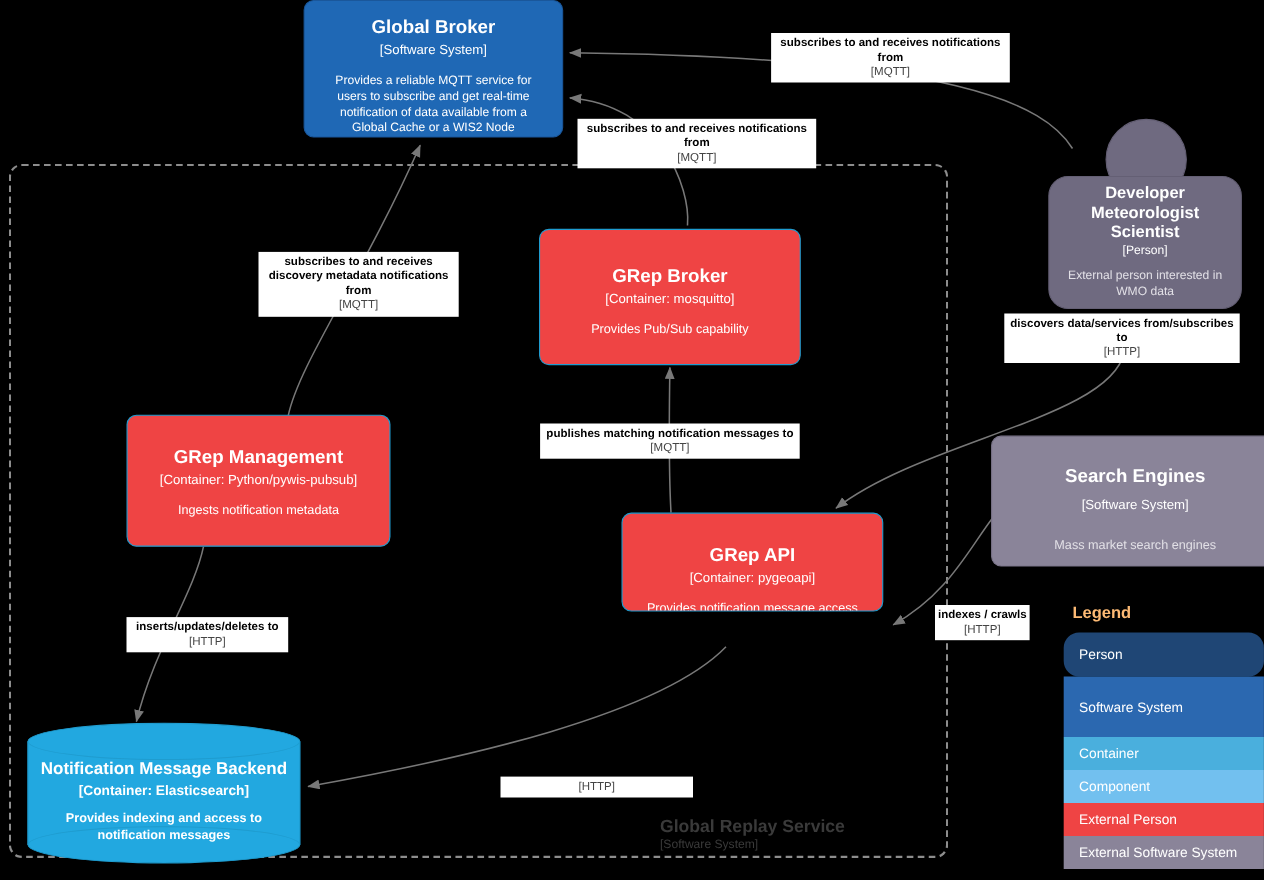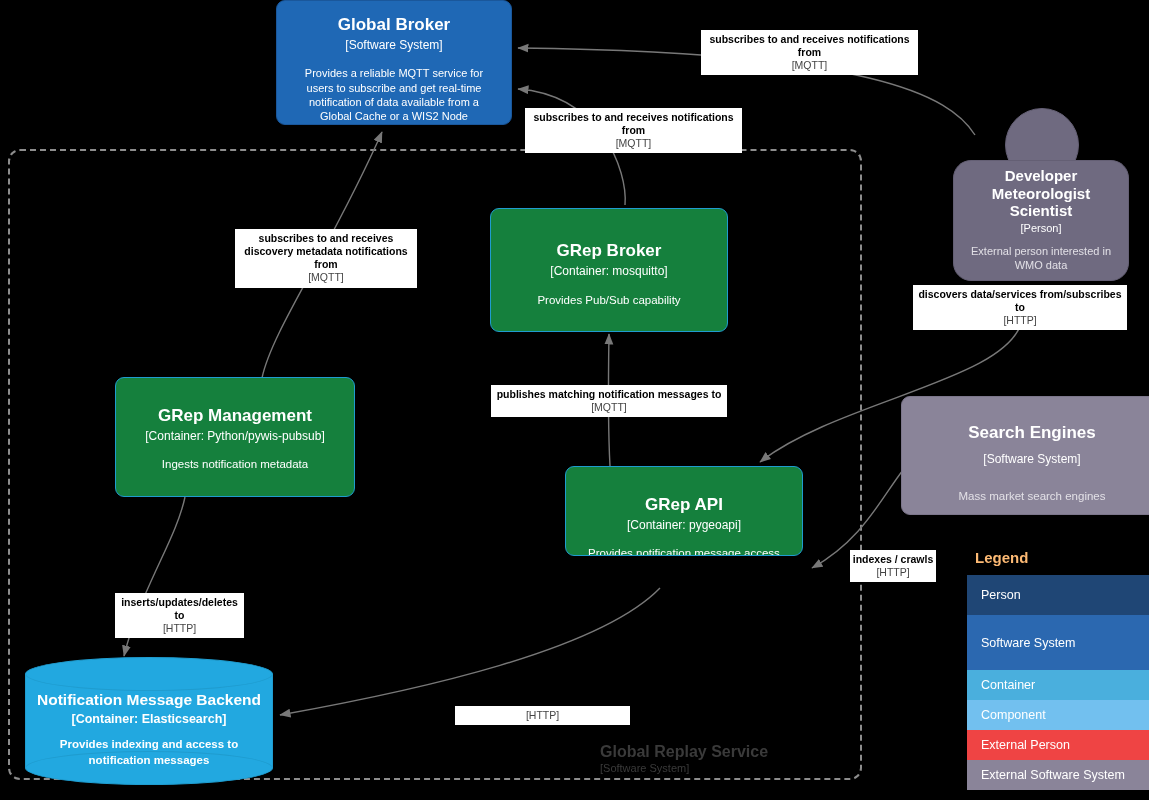--- a/index.html
+++ b/index.html
@@ -9,21 +9,21 @@
   svg.edges{position:absolute;left:0;top:0;width:1149px;height:800px;pointer-events:none;}
 
   .node{position:absolute;box-sizing:border-box;border-radius:9px;
         display:flex;flex-direction:column;align-items:center;justify-content:flex-start;
         text-align:center;color:#fff;overflow:hidden;}
   .node .nm{font-weight:bold;line-height:1.18;}
   .node .tp{line-height:1.2;}
   .node .ds{line-height:1.28;}
 
   .sys{background:#1f68b5;border:1px solid #1a579b;}
-  .cont{background:#15803d;border:1px solid #1f9ccf;}
+  .cont{background:#ef4444;border:1px solid #1f9ccf;}
   .ext{background:#8a8499;border:1px solid #7c768b;}
 
   .person{position:absolute;}
   .person .head{position:absolute;border-radius:50%;background:#6f6a80;border:1px solid #645f74;}
   .person .body{position:absolute;border-radius:18px;background:#6f6a80;border:1px solid #645f74;
                 display:flex;flex-direction:column;align-items:center;color:#fff;text-align:center;overflow:hidden;}
 
   .db{position:absolute;}
   .db .cyl-top{position:absolute;left:0;top:0;width:100%;height:34px;border-radius:50%;
                background:#22a8e0;border:1px solid #1f9ccf;box-sizing:border-box;}
@@ -155,37 +155,37 @@
   <div class="elabel" style="left:491px;top:385px;width:236px;">
     <div>publishes matching notification messages to</div>
     <div class="tech">[MQTT]</div>
   </div>
 
   <div class="elabel" style="left:913px;top:285px;width:214px;">
     <div>discovers data/services from/subscribes to</div>
     <div class="tech">[HTTP]</div>
   </div>
 
-  <div class="elabel" style="left:115px;top:561px;width:129px;margin-top:32px;">
+  <div class="elabel" style="left:115px;top:561px;width:147px;">
     <div>inserts/updates/deletes to</div>
     <div class="tech">[HTTP]</div>
   </div>
 
   <div class="elabel" style="left:850px;top:550px;width:86px;">
     <div>indexes / crawls</div>
     <div class="tech">[HTTP]</div>
   </div>
 
   <div class="elabel" style="left:455px;top:706px;width:175px;">
     <div class="tech">[HTTP]</div>
   </div>
 
   <div class="legend" style="left:967px;top:545px;width:182px;height:255px;">
     <div class="legend-title" style="left:8px;top:4px;">Legend</div>
-    <div class="legend-row" style="top:30px;height:40px;background:#1f4675;">
+    <div class="legend-row" style="top:30px;height:40px;background:#1f4675;border-radius:14px;">
       <span>Person</span>
     </div>
     <div class="legend-row" style="top:70px;height:55px;background:#2b68b0;">
       <span>Software System</span>
     </div>
     <div class="legend-row" style="top:125px;height:30px;background:#4aafdd;">
       <span>Container</span>
     </div>
     <div class="legend-row" style="top:155px;height:30px;background:#72c0ef;">
       <span>Component</span>

